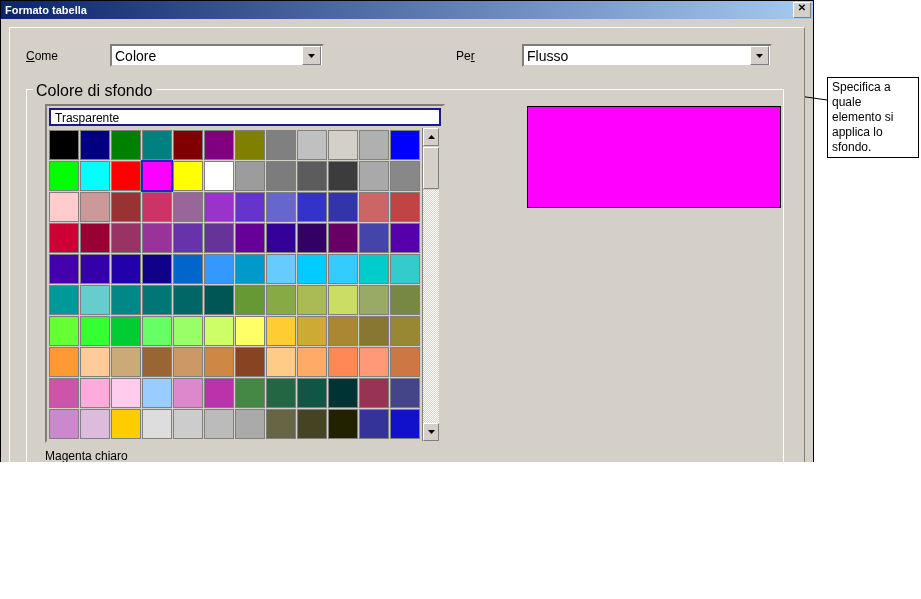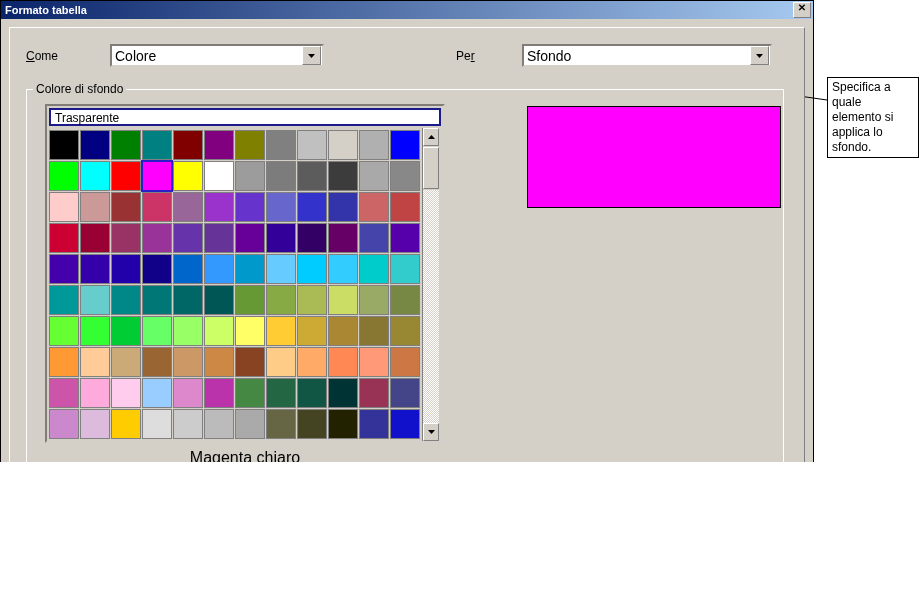--- a/index.html
+++ b/index.html
@@ -142,21 +142,21 @@
     width: calc(100% - 4px);
     box-sizing: border-box;
     height: 416px;
   }
   .groupbox-title {
     position: absolute;
     top: -8px;
     left: 6px;
     background: #d4d0c8;
     padding: 0 3px;
-    font-size: 12px;
+    font-size: 16px;
   }
   .group-inner {
     display: flex;
     gap: 82px;
   }
   .palette-frame {
     width: 396px;
     border: 2px inset #d4d0c8;
     background: #d4d0c8;
     display: flex;
@@ -216,22 +216,21 @@
   .scroll-thumb {
     height: 40px;
     margin: 1px 0;
   }
   .scroll-track {
     flex: 1;
     background: repeating-conic-gradient(#ffffff 0 25%, #d4d0c8 0 50%);
     background-size: 2px 2px;
   }
   .color-name {
-    text-align: center;
-    font-size: 16px;
+    font-size: 12px;
     padding: 6px 0 4px 0;
   }
   .preview-swatch {
     width: 252px;
     height: 100px;
     border: 1px solid #000000;
     background: #ff00ff;
     margin-top: 2px;
   }
   
@@ -296,21 +295,21 @@
               <svg width="7" height="4">
                   <polygon points="0,0 7,0 3.5,4" fill="#000"></polygon>
                 </svg>
             </div>
           </div>
           <div style="width:100px"></div>
           <div class="field-label" style="width:50px">
             <span>Pe</span><span class="access">r</span><span></span>
           </div>
           <div class="combo" style="width:250px">
-            <span>Sfondo</span>
+            <span>Flusso</span>
             <div class="arrow-btn">
               <svg width="7" height="4">
                   <polygon points="0,0 7,0 3.5,4" fill="#000"></polygon>
                 </svg>
             </div>
           </div>
         </div>
 
         <div class="groupbox">
           <div class="groupbox-title">Colore di sfondo</div>

